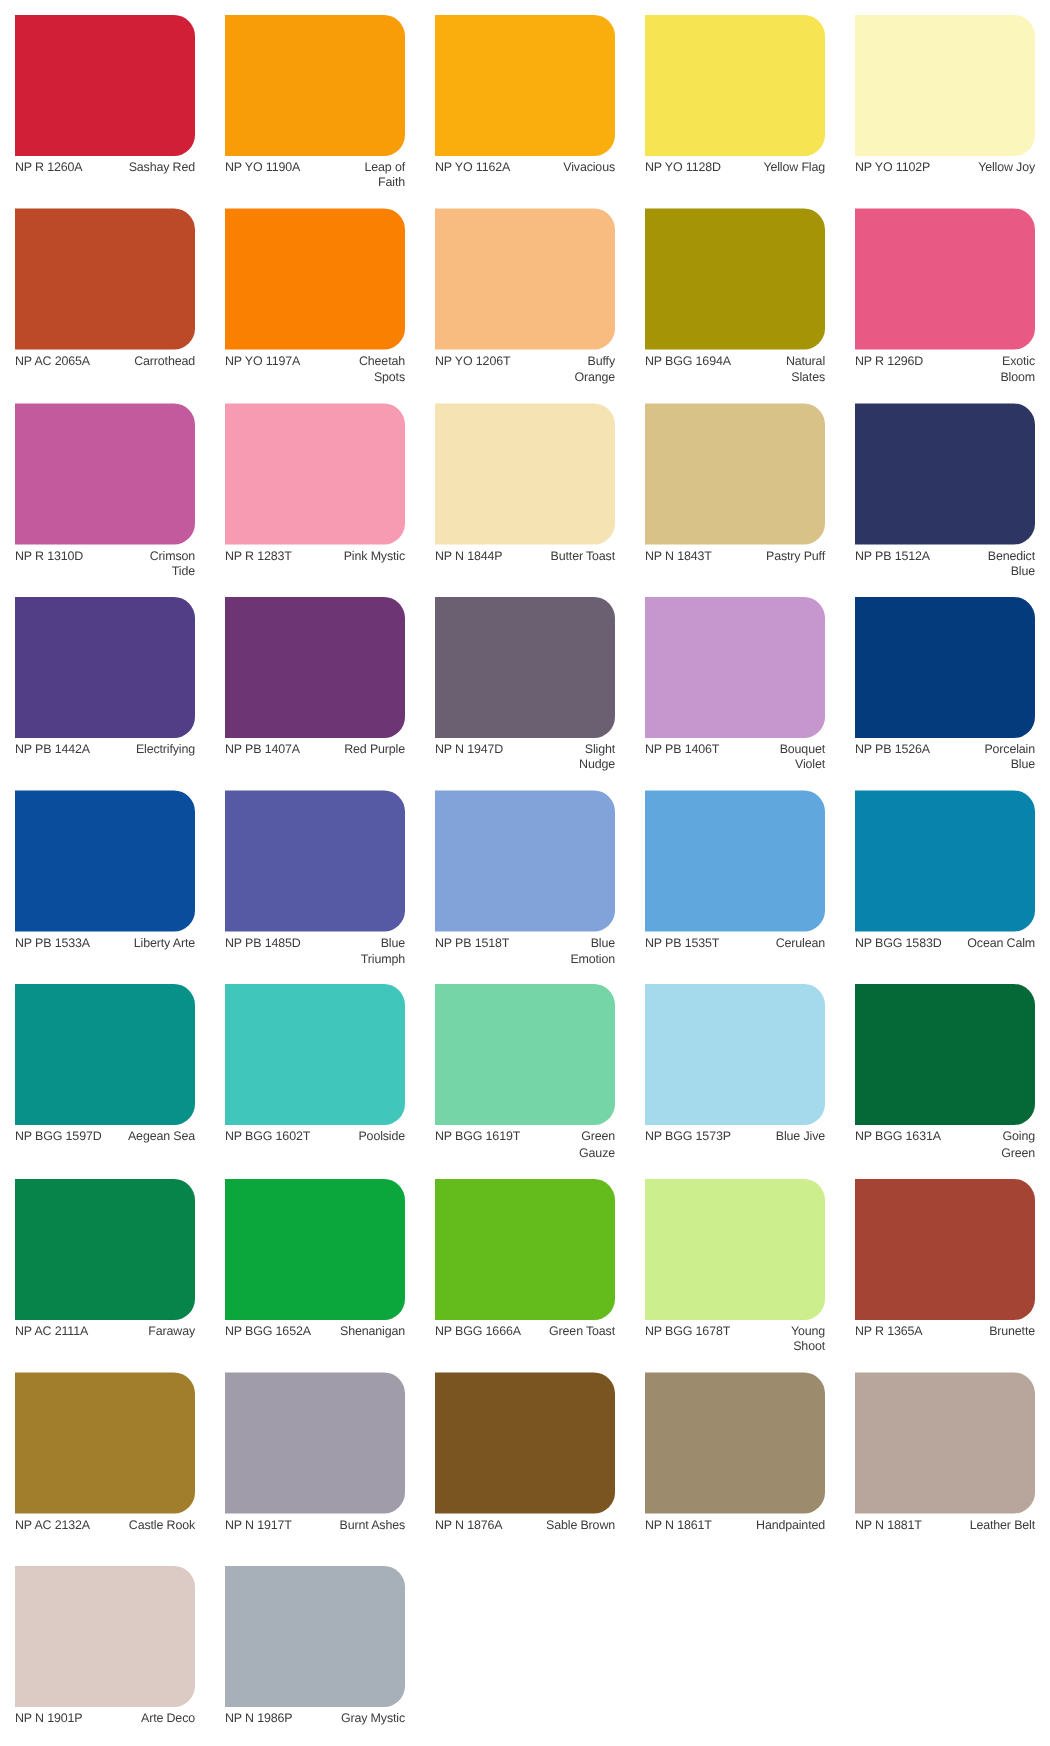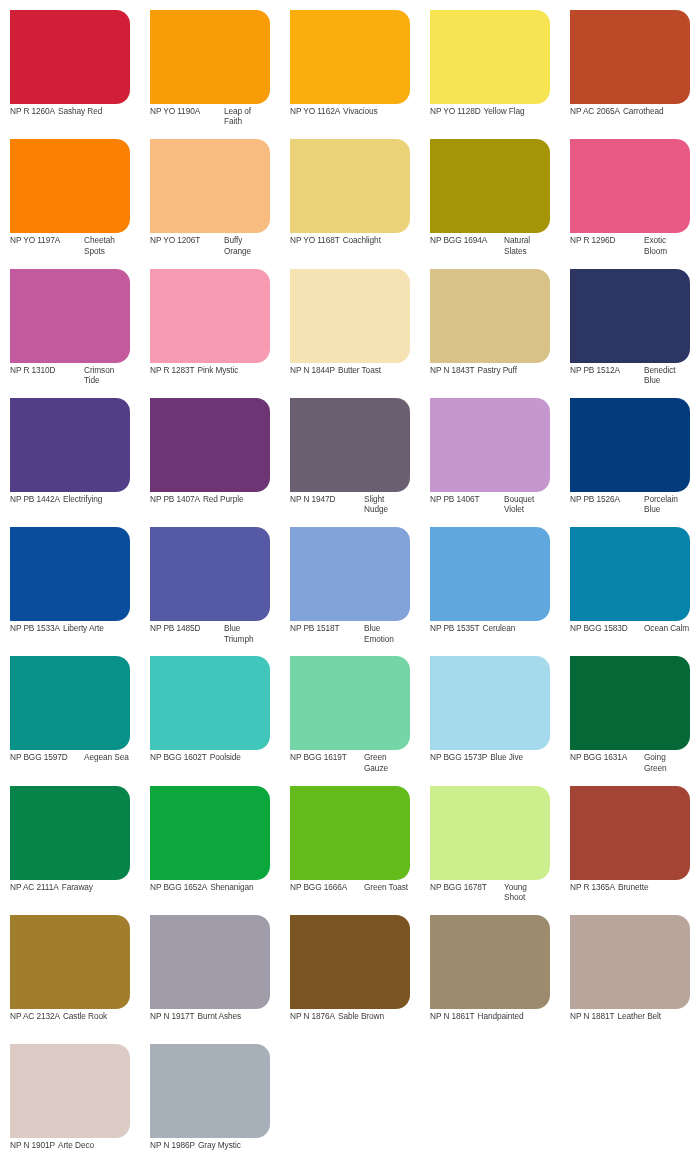--- a/index.html
+++ b/index.html
@@ -48,20 +48,21 @@
     line-height: 10.4px;
     color: #3c3c3c;
     letter-spacing: -0.1px;
     white-space: nowrap;
   }
   .code {
     flex: 0 0 auto;
   }
   .name {
     flex: 1 1 auto;
+    text-align: right;
     white-space: normal;
     word-spacing: normal;
   }
   .name.two-line {
     max-width: 46px;
   }
 </style>
 </head>
 <body>
 
@@ -88,45 +89,45 @@
       </div>
     </div>
     <div class="swatch-cell">
       <div class="chip" style="background: rgb(247, 228, 82);"></div>
       <div class="label">
         <span class="code">NP YO 1128D</span>
         <span class="name">Yellow Flag</span>
       </div>
     </div>
     <div class="swatch-cell">
+      <div class="chip" style="background: rgb(250, 246, 188);"></div>
+      <div class="label">
+        <span class="code">NP YO 1102P</span>
+        <span class="name">Yellow Joy</span>
+      </div>
+    </div>
+    <div class="swatch-cell">
       <div class="chip" style="background: rgb(188, 74, 40);"></div>
       <div class="label">
         <span class="code">NP AC 2065A</span>
         <span class="name">Carrothead</span>
       </div>
     </div>
     <div class="swatch-cell">
       <div class="chip" style="background: rgb(249, 128, 0);"></div>
       <div class="label">
         <span class="code">NP YO 1197A</span>
         <span class="name two-line">Cheetah Spots</span>
       </div>
     </div>
     <div class="swatch-cell">
       <div class="chip" style="background: rgb(249, 188, 128);"></div>
       <div class="label">
         <span class="code">NP YO 1206T</span>
         <span class="name two-line">Buffy Orange</span>
-      </div>
-    </div>
-    <div class="swatch-cell">
-      <div class="chip" style="background: rgb(235, 209, 119);"></div>
-      <div class="label">
-        <span class="code">NP YO 1168T</span>
-        <span class="name">Coachlight</span>
       </div>
     </div>
     <div class="swatch-cell">
       <div class="chip" style="background: rgb(165, 148, 5);"></div>
       <div class="label">
         <span class="code">NP BGG 1694A</span>
         <span class="name two-line">Natural Slates</span>
       </div>
     </div>
     <div class="swatch-cell">

